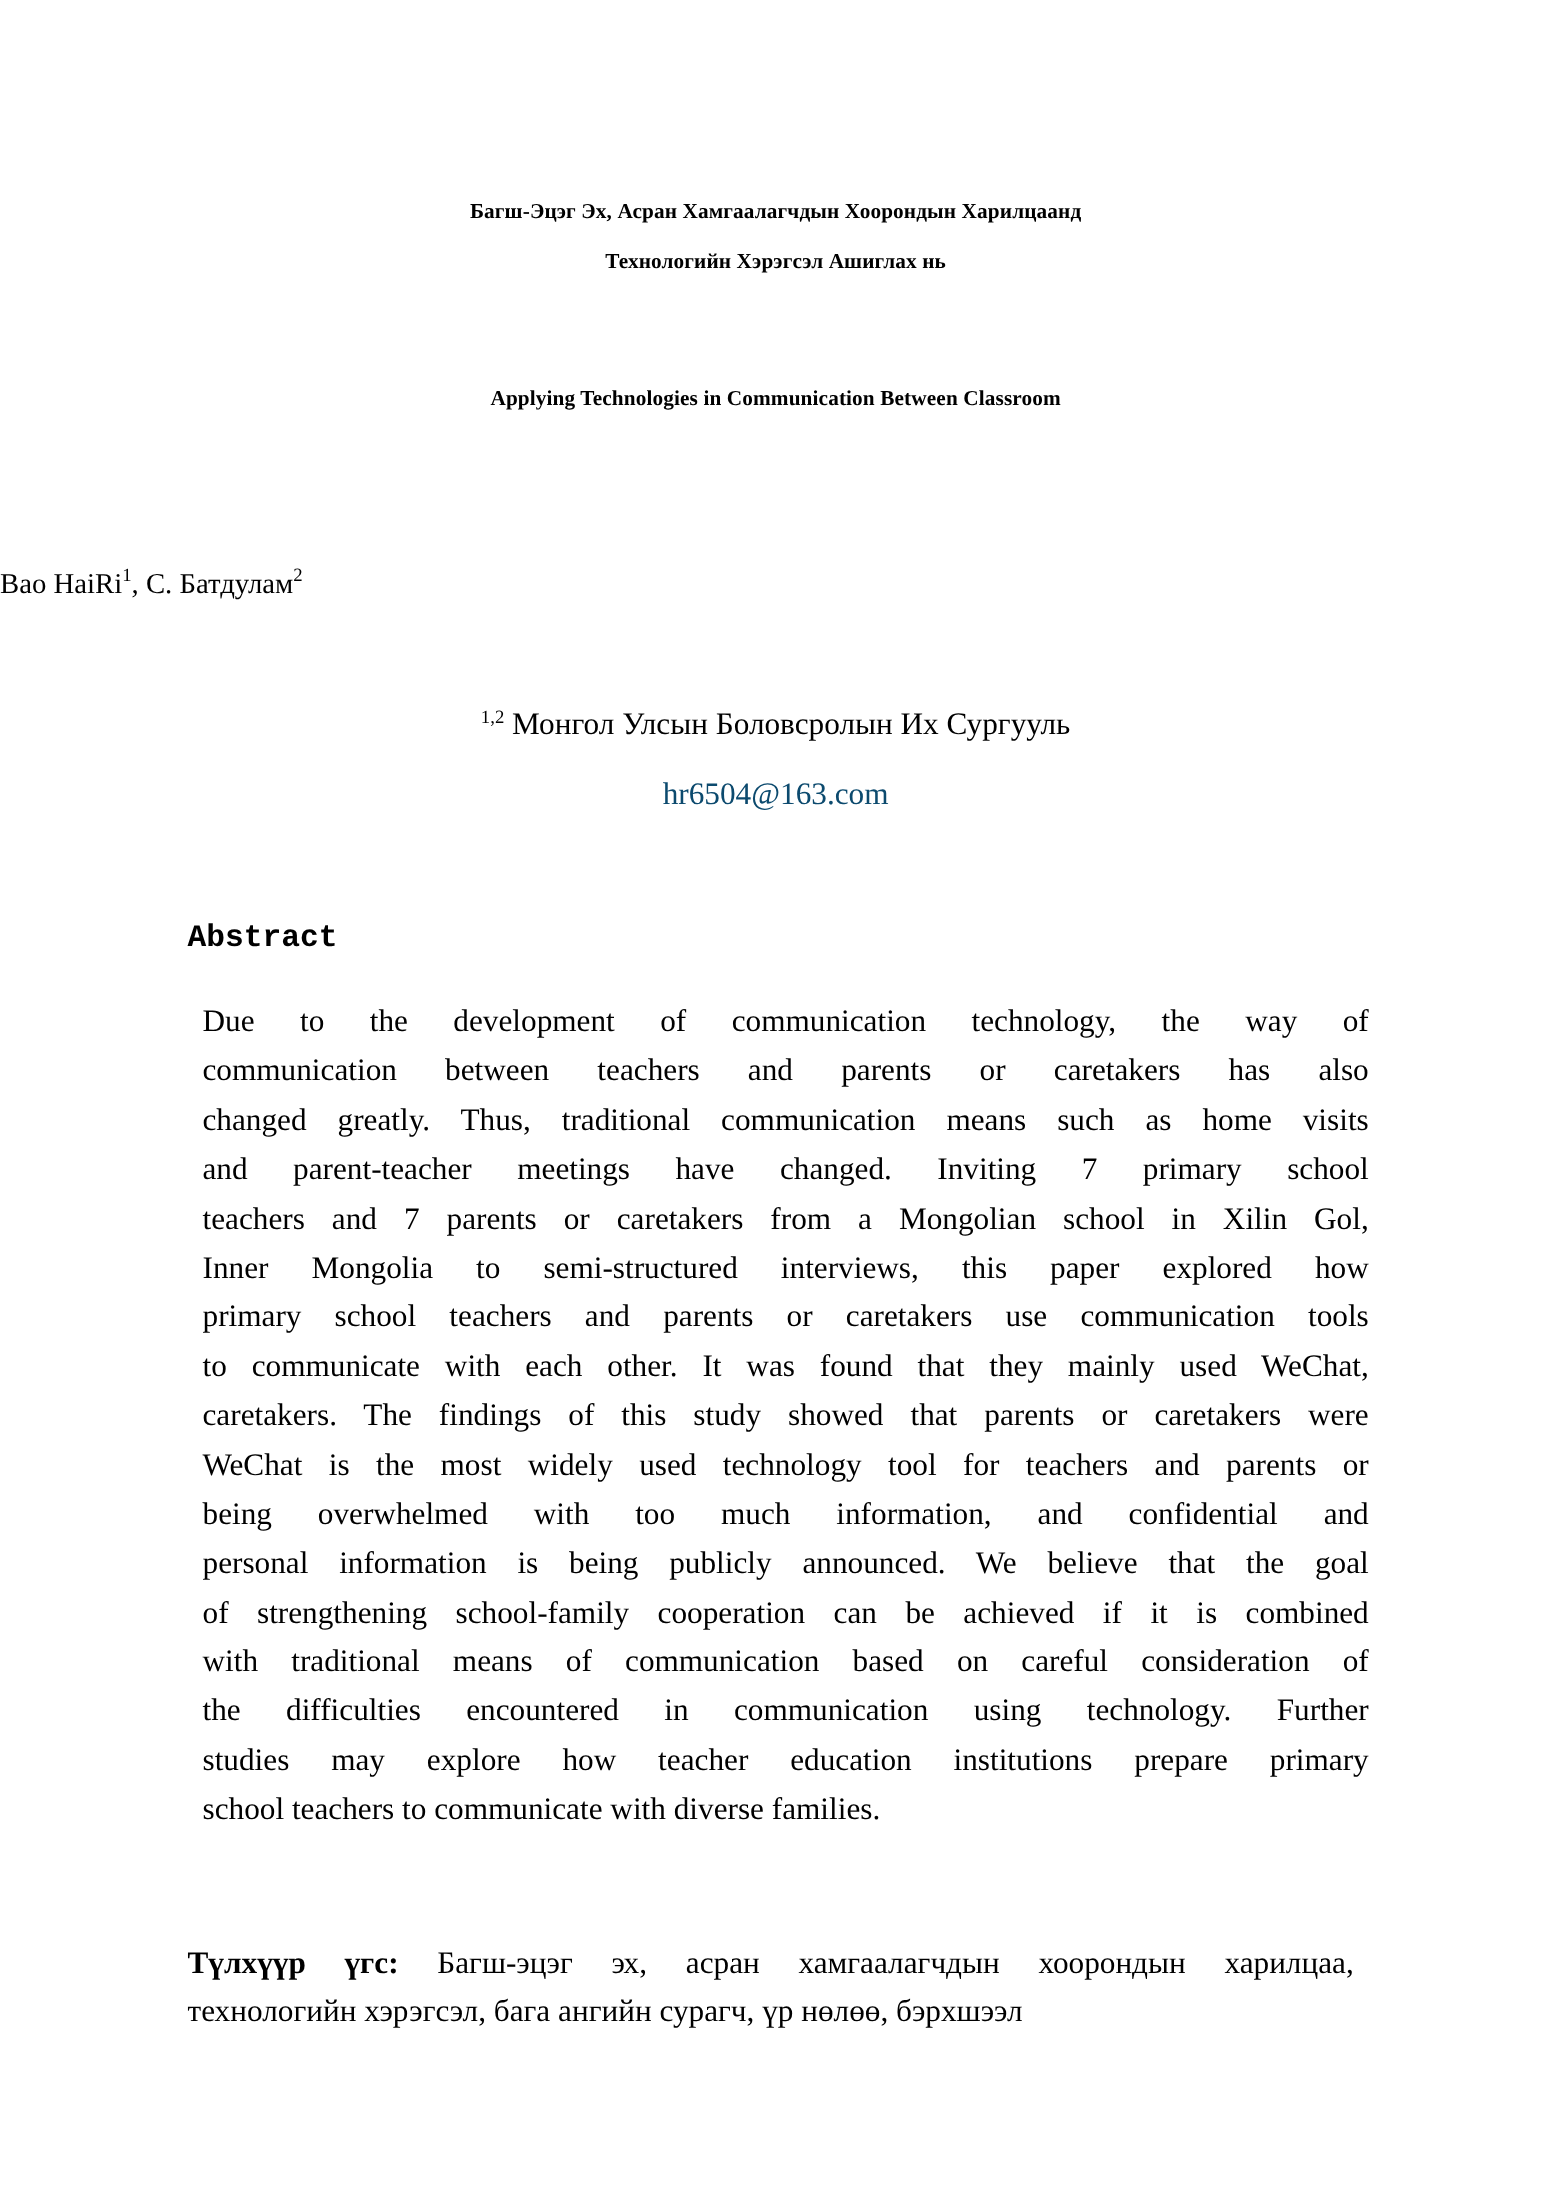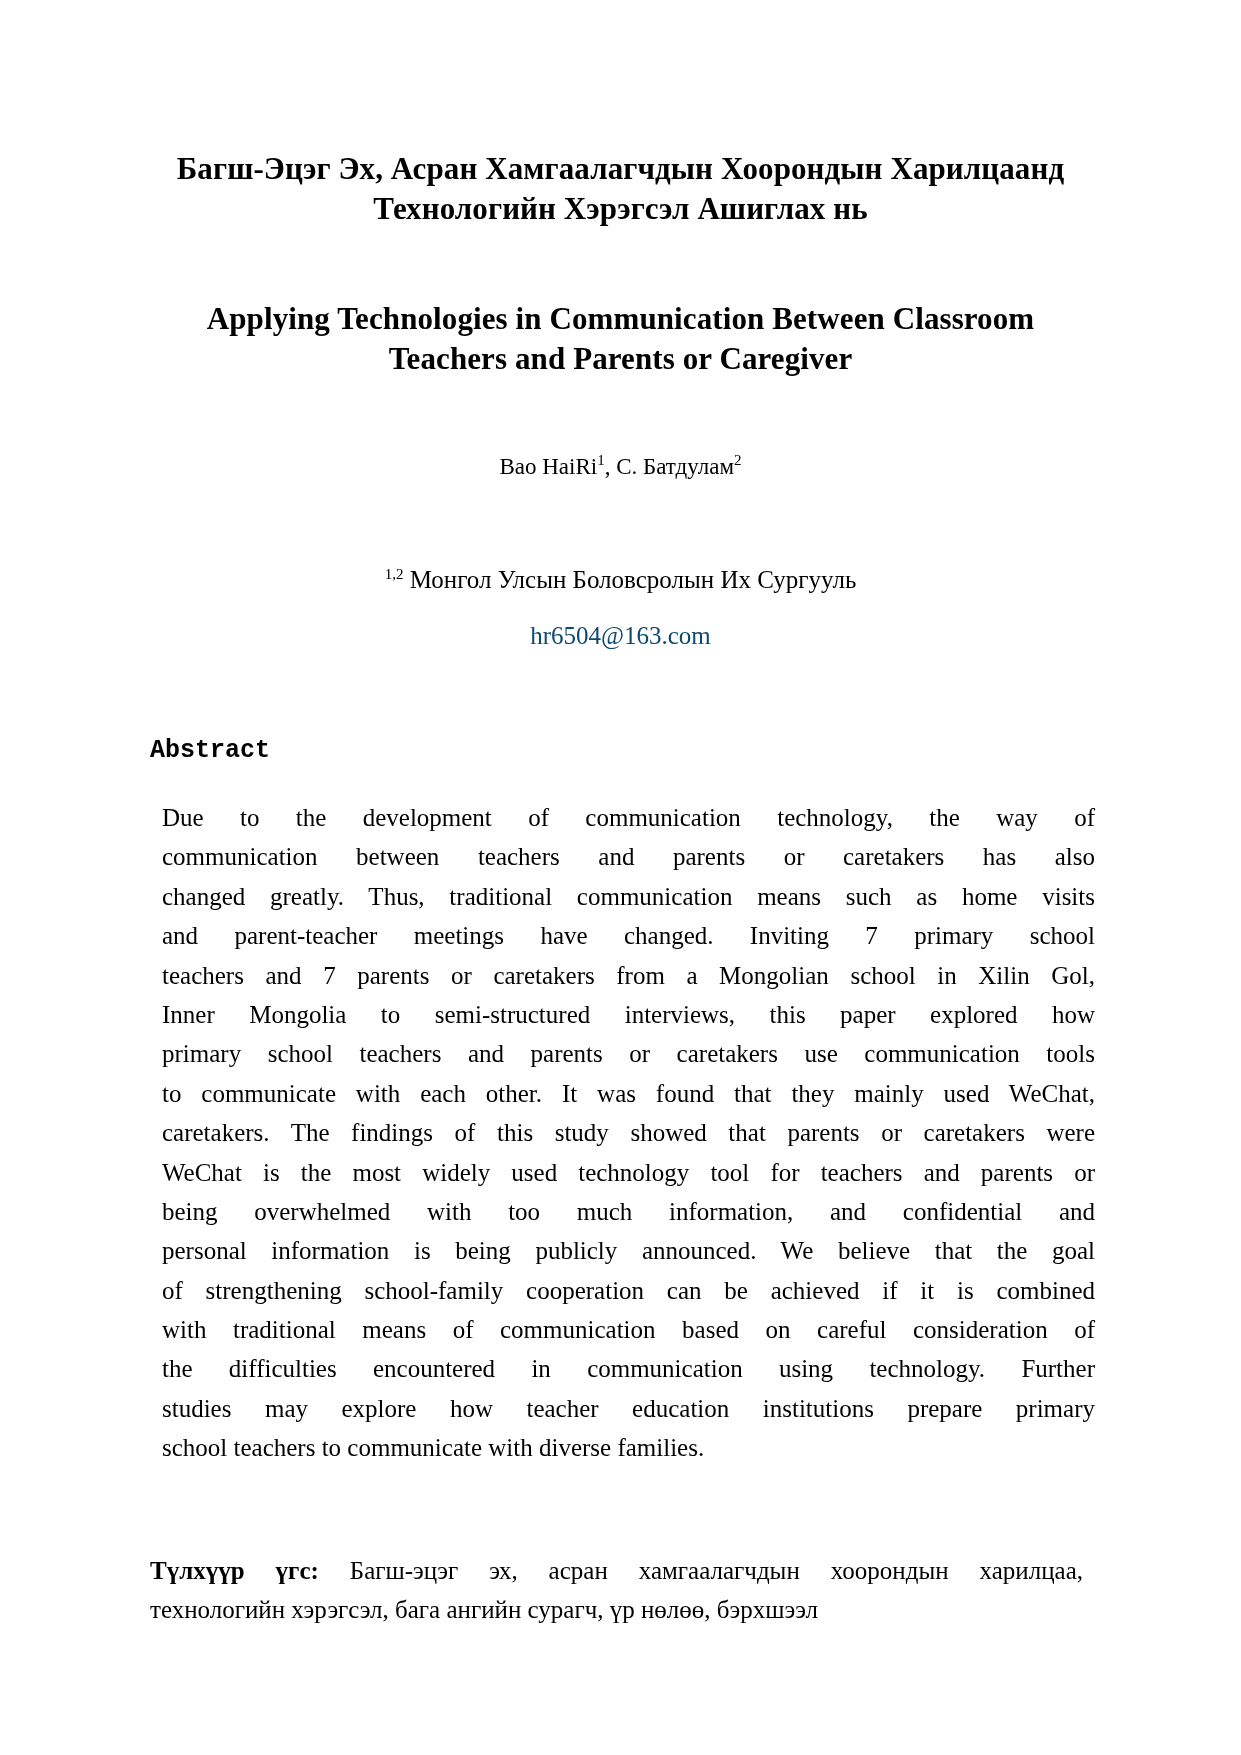--- a/index.html
+++ b/index.html
@@ -19,34 +19,33 @@
       position: absolute;
       left: 0; top: 0;
       width: 1241px; height: 1755px;
     }
     .title-mn, .title-en {
       position: absolute;
       left: 150px;
       width: 941px;
       text-align: center;
       font-weight: bold;
-      font-size: 31px;
+      font-size: 17px;
       line-height: 40px;
       font-family: "Liberation Serif", "DejaVu Serif", serif;
       letter-spacing: 0.1px;
     }
     .title-mn { top: 149px; }
     .title-en { top: 299px; }
     .title-line { display: block; white-space: nowrap; }
 
     .authors {
       position: absolute;
       top: 454px;
       left: 0; width: 1241px;
-      text-align: center;
       font-size: 23px;
       font-family: "Liberation Serif", "DejaVu Serif", serif;
       white-space: nowrap;
     }
     sup {
       font-size: 15px;
       vertical-align: 9px;
       line-height: 0;
     }
     .affiliation {
@@ -124,21 +123,20 @@
 
 <div class="page">
 
   <div class="title-mn">
     <span class="title-line">Багш-Эцэг Эх, Асран Хамгаалагчдын Хоорондын Харилцаанд</span>
     <span class="title-line">Технологийн Хэрэгсэл Ашиглах нь</span>
   </div>
 
   <div class="title-en">
     <span class="title-line">Applying Technologies in Communication Between Classroom</span>
-    <span class="title-line">Teachers and Parents or Caregiver</span>
   </div>
 
   <div class="authors">
     <span>Bao HaiRi</span><sup>1</sup><span>, </span><span>С. Батдулам</span><sup>2</sup>
   </div>
 
   <div class="affiliation">
     <sup>1,2</sup><span> Монгол Улсын Боловсролын Их Сургууль</span>
   </div>
 

